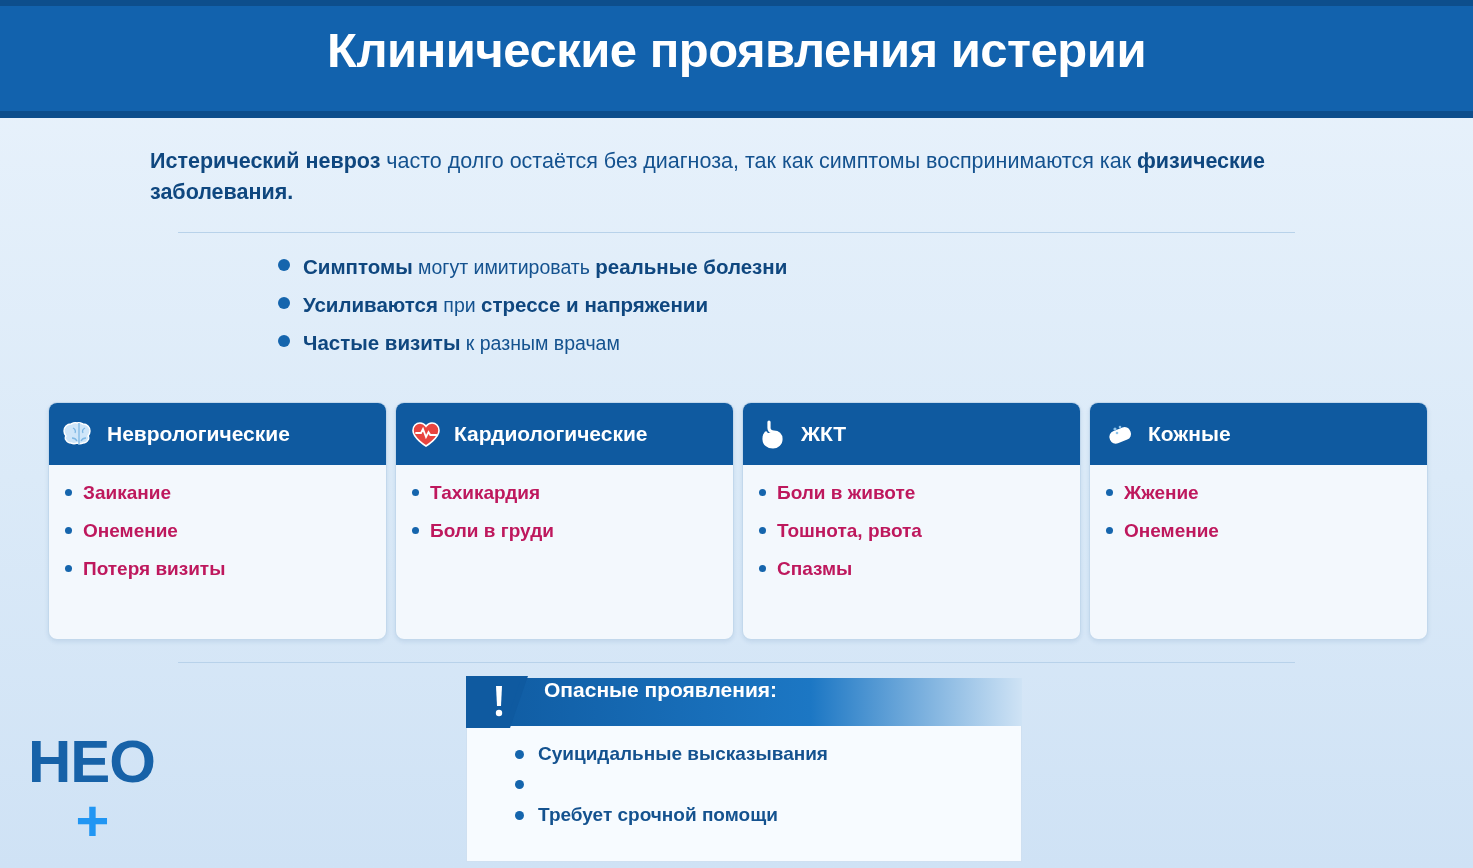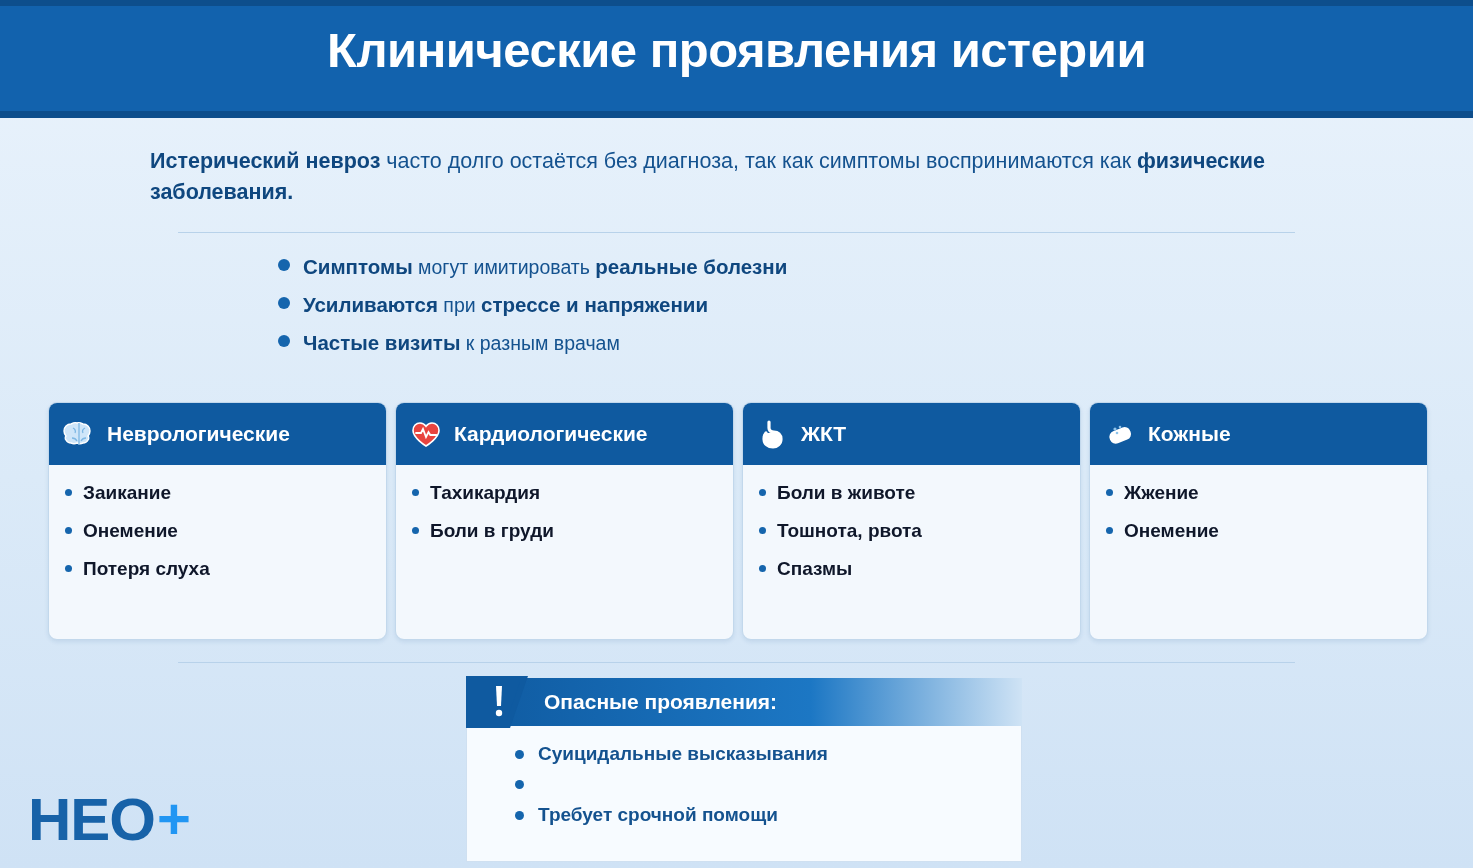--- a/index.html
+++ b/index.html
@@ -112,21 +112,21 @@
     font-size: 21px;
     font-weight: bold;
     white-space: nowrap;
   }
   .card-icon { flex: none; width: 36px; height: 32px; }
   .card-body { padding: 16px 14px 14px 16px; }
   .card-item {
     display: flex;
     align-items: flex-start;
     margin-bottom: 14px;
-    color: #0f172a;
+    color: #be185d;
     font-size: 19px;
     font-weight: bold;
     line-height: 24px;
   }
   .card-item .b {
     width: 7px; height: 7px; border-radius: 50%;
     background: #1565ad;
     margin-right: 11px;
     margin-top: 8px;
     flex: none;
@@ -136,21 +136,20 @@
   .danger {
     position: absolute;
     top: 678px; left: 466px;
     width: 556px;
   }
   .danger-head {
     position: relative;
     height: 48px;
     background: linear-gradient(90deg, #0f5aa0 0%, #1c77c4 62%, #cfe3f5 100%);
     display: flex;
-    align-items: center;
     padding-left: 78px;
     color: #ffffff;
     font-size: 21px;
     font-weight: bold;
   }
   .danger-badge {
     position: absolute;
     left: 0; top: -2px;
     width: 72px; height: 52px;
   }
@@ -173,21 +172,22 @@
     background: #1565ad;
     margin-right: 14px;
     flex: none;
   }
 
   
   .logo {
     position: absolute;
     left: 28px; bottom: 18px;
     display: flex;
-    align-items: flex-start;
+    align-items: center;
+    flex-direction: column;
   }
   .logo-text {
     font-size: 60px;
     font-weight: bold;
     color: #1762a8;
     letter-spacing: -1px;
     line-height: 60px;
   }
   .logo-plus {
     color: #2196f3;
@@ -240,21 +240,21 @@
       <div class="card-item">
           <span class="b"></span>
           <span>Заикание</span>
         </div>
       <div class="card-item">
           <span class="b"></span>
           <span>Онемение</span>
         </div>
       <div class="card-item">
           <span class="b"></span>
-          <span>Потеря слуха</span>
+          <span>Потеря визиты</span>
         </div>
     </div>
   </div>
 
   <div class="card">
     <div class="card-head">
       <span class="card-icon">
         <svg viewBox="0 0 36 32" width="36" height="32">
           <path d="M18 28S5 20 5 12.5C5 8 8.2 5 12 5c2.6 0 4.6 1.4 6 3.4C19.4 6.4 21.4 5 24 5c3.8 0 7 3 7 7.5C31 20 18 28 18 28z" fill="#e8443f" stroke="#ffffff" stroke-width="1.6"></path>
           <path d="M8 15h5l2-4 3 8 2.5-5 1.8 3h6" fill="none" stroke="#ffffff" stroke-width="1.8" stroke-linecap="round"></path>

